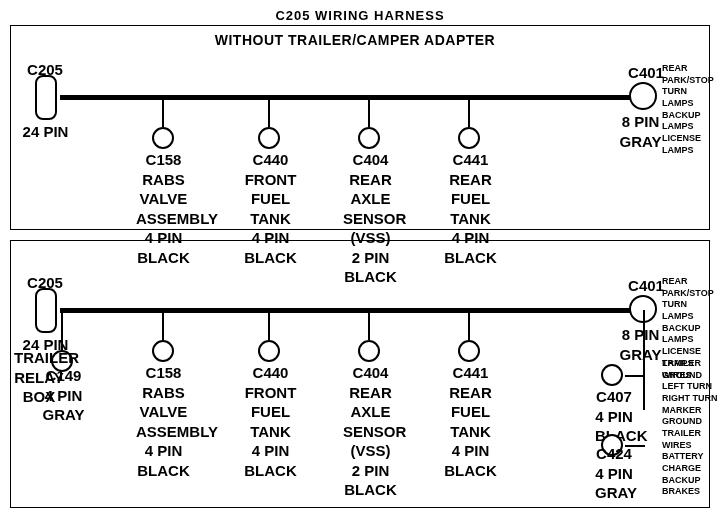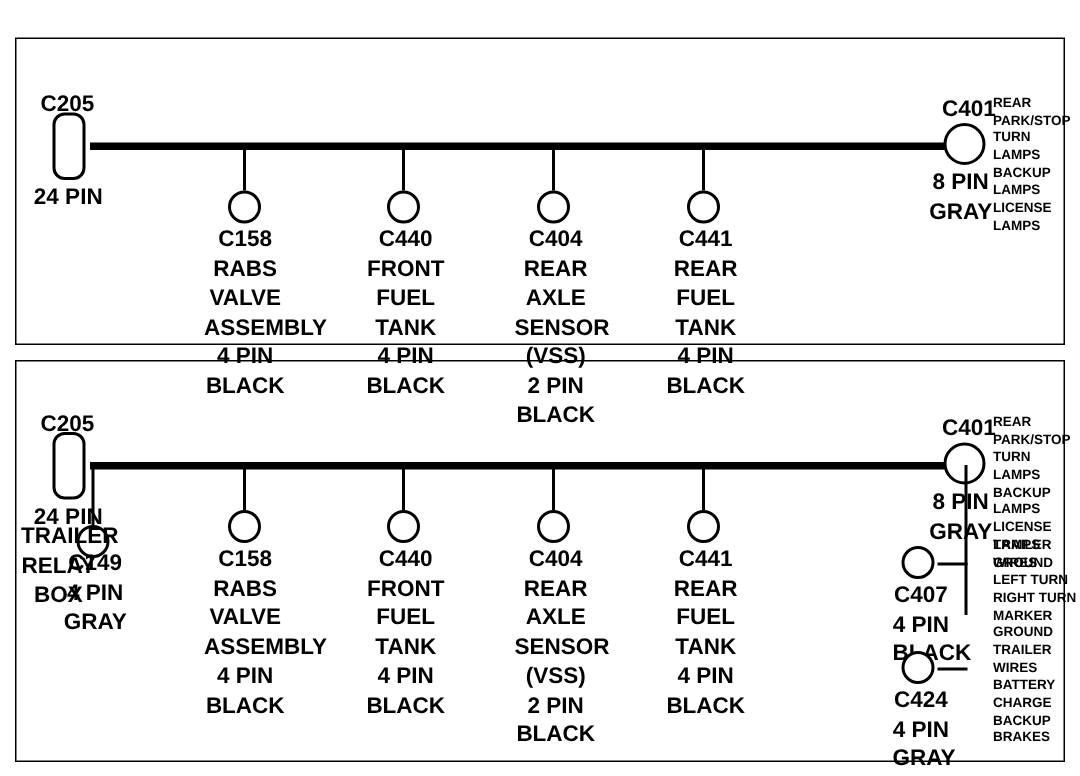--- a/index.html
+++ b/index.html
@@ -94,23 +94,25 @@
     .border-box {
       position: absolute;
       border: 1px solid #000;
     }
   </style>
 </head>
 <body>
 
 <div class="diagram">
 
+  <div class="page-title" style="width:720px;">C205 WIRING HARNESS</div>
 
   <div class="border-box" style="left:10px; top:25px; width:700px; height:205px;"></div>
 
+  <div class="section-label" style="left:155px; top:32px;">WITHOUT  TRAILER/CAMPER  ADAPTER</div>
 
   <div class="h-line" style="left:60px; top:95px; width:590px;"></div>
 
   <div class="rect-connector" style="left:35px; top:75px; width:22px; height:45px;"></div>
   <div class="label" style="left:20px; top:60px; width:50px;">C205</div>
   <div class="label" style="left:18px; top:122px; width:55px;">24 PIN</div>
 
   <div class="v-line" style="left:162px; top:97px; width:2px; height:30px;"></div>
   <div class="connector" style="left:152px; top:127px; width:22px; height:22px;"></div>
   <div class="label" style="left:136px; top:150px; width:55px;">C158<br>RABS VALVE<br>ASSEMBLY<br>4 PIN BLACK</div>
@@ -171,16 +173,16 @@
 
   <div class="h-line-thin" style="left:625px; top:375px; width:20px;"></div>
 
   <div class="connector" style="left:601px; top:364px; width:22px; height:22px;"></div>
   <div class="label" style="left:595px; top:387px; width:38px;">C407<br>4 PIN<br>BLACK</div>
   <div class="label-right" style="left:662px; top:358px;">TRAILER WIRES<br>LEFT TURN<br>RIGHT TURN<br>MARKER<br>GROUND</div>
 
   <div class="h-line-thin" style="left:625px; top:445px; width:20px;"></div>
 
   <div class="connector" style="left:601px; top:434px; width:22px; height:22px;"></div>
-  <div class="label" style="left:595px; top:457px; width:38px;text-align:center;">C424<br>4 PIN<br>GRAY</div>
+  <div class="label" style="left:595px; top:444px; width:38px;text-align:center;">C424<br>4 PIN<br>GRAY</div>
   <div class="label-right" style="left:662px; top:428px;">TRAILER WIRES<br>BATTERY CHARGE<br>BACKUP<br>BRAKES</div>
 
 </div>
 
 </body></html>

